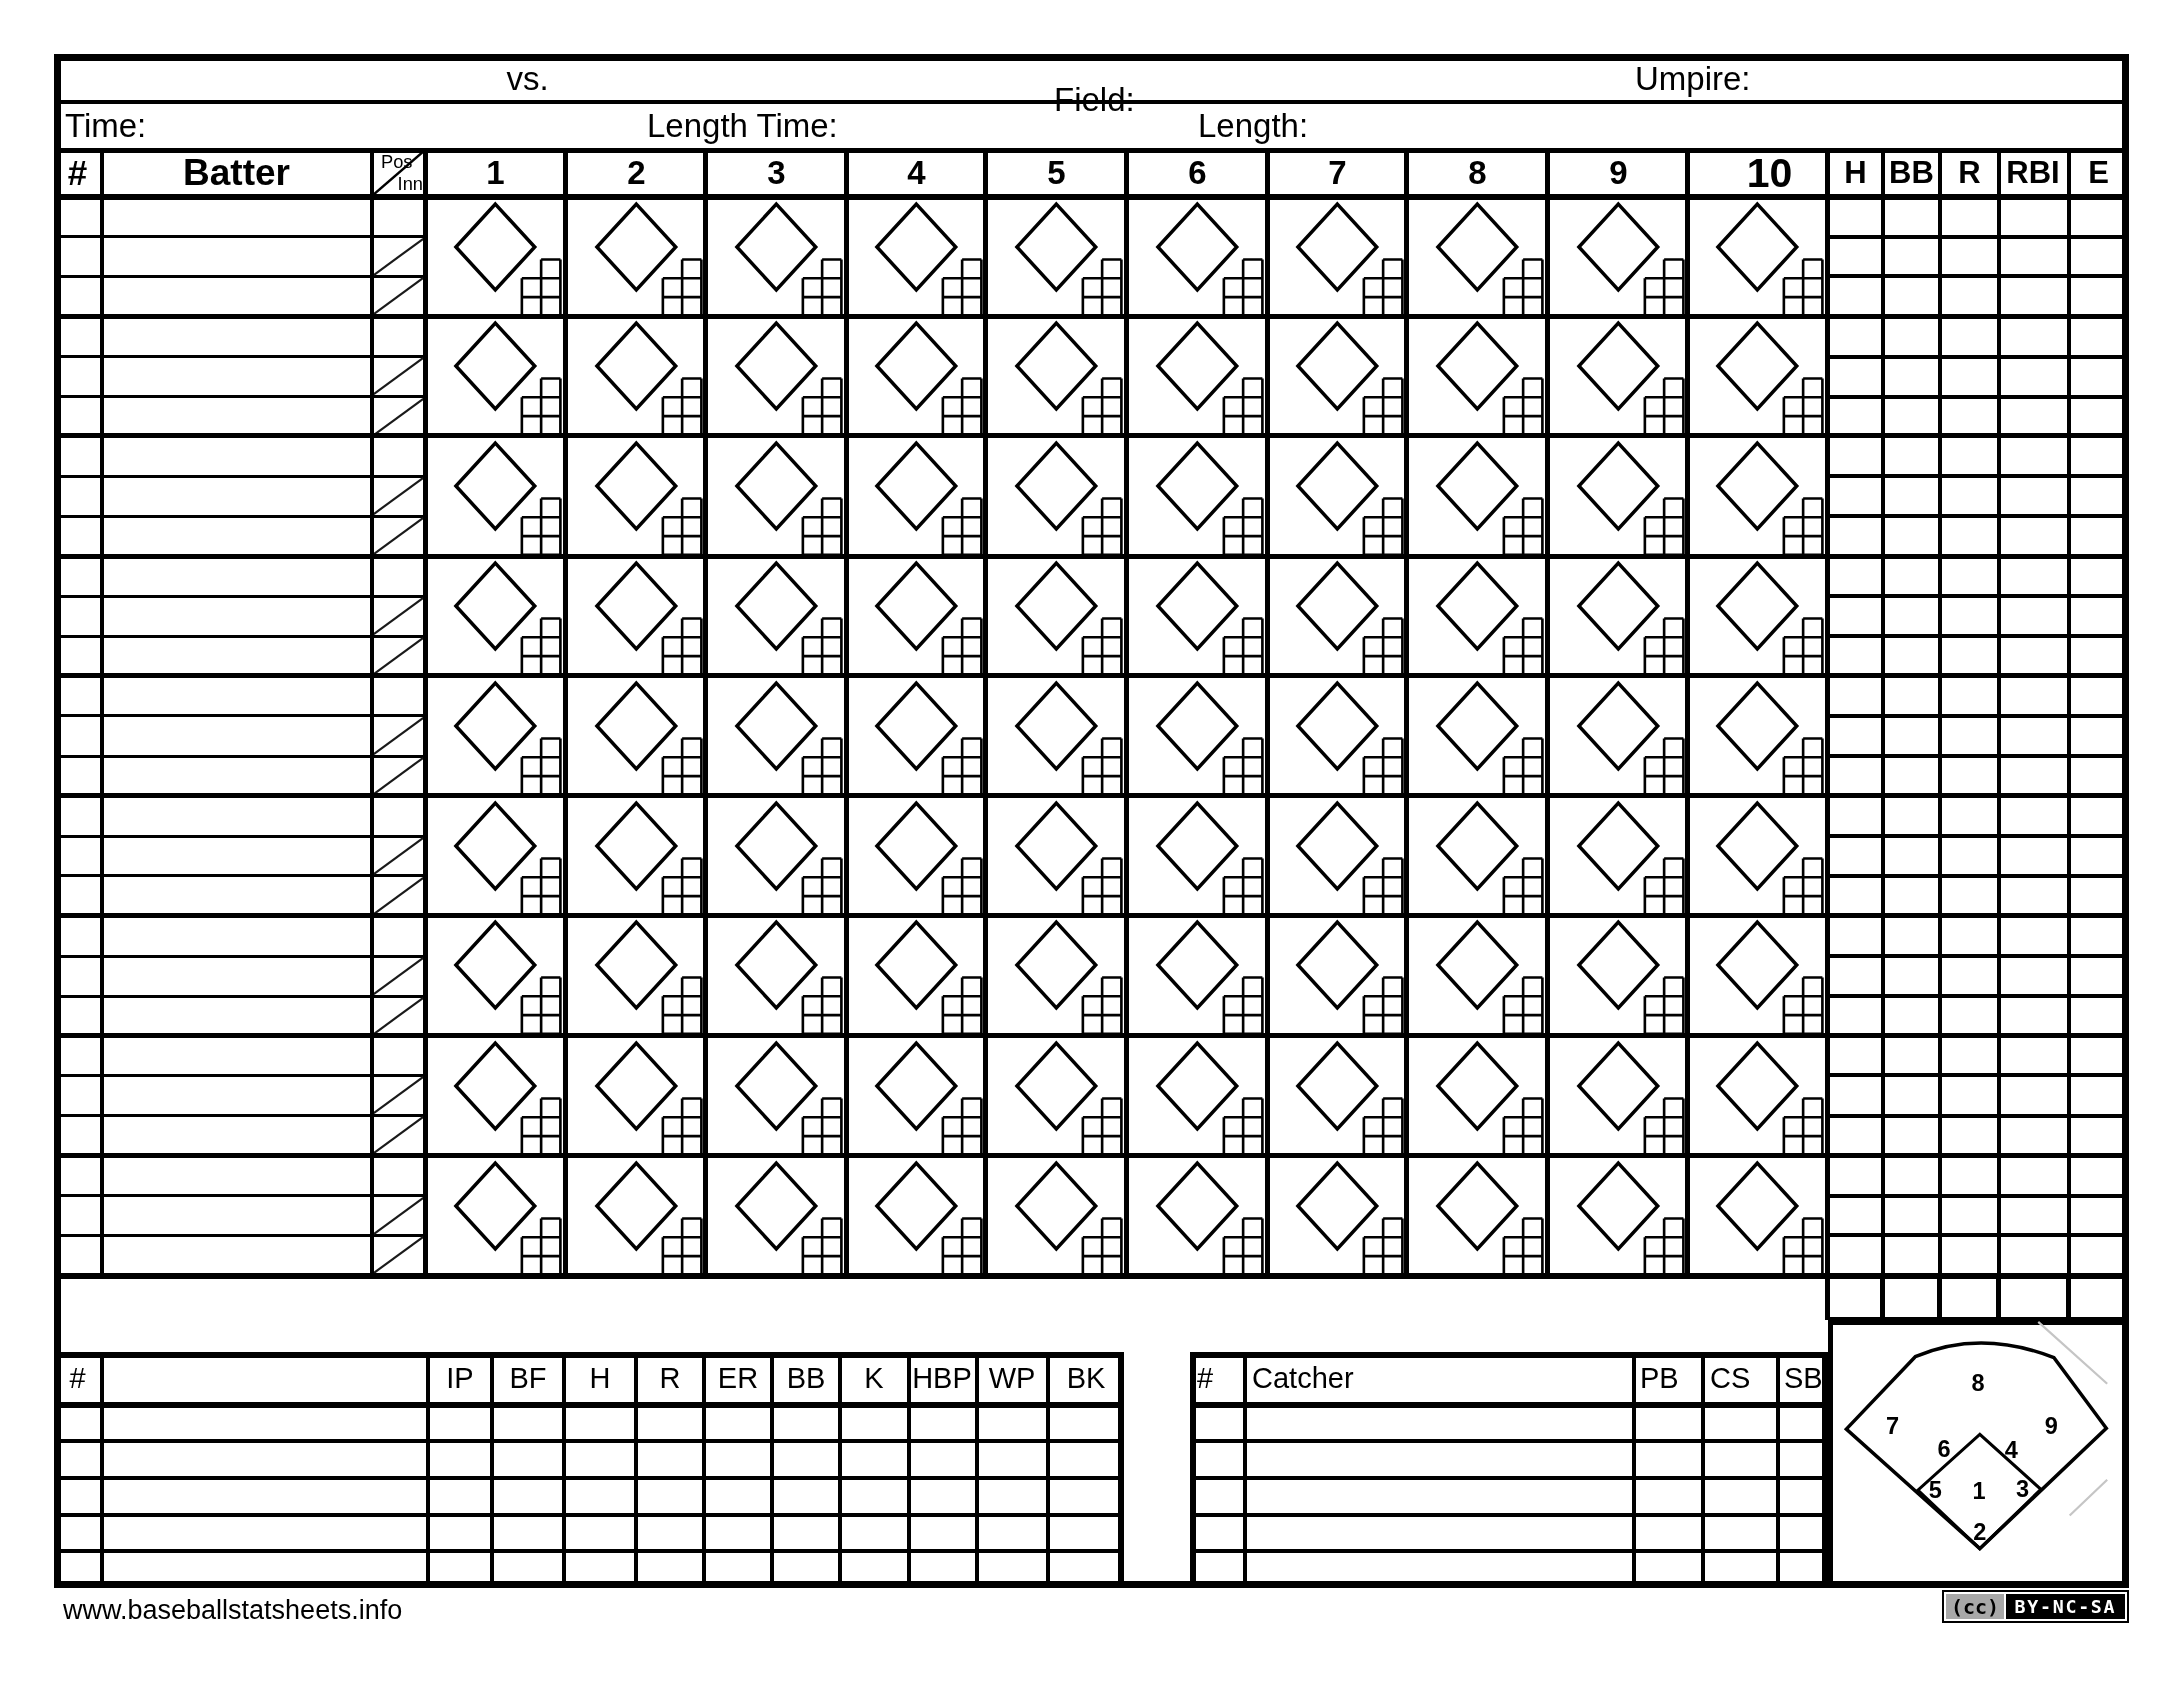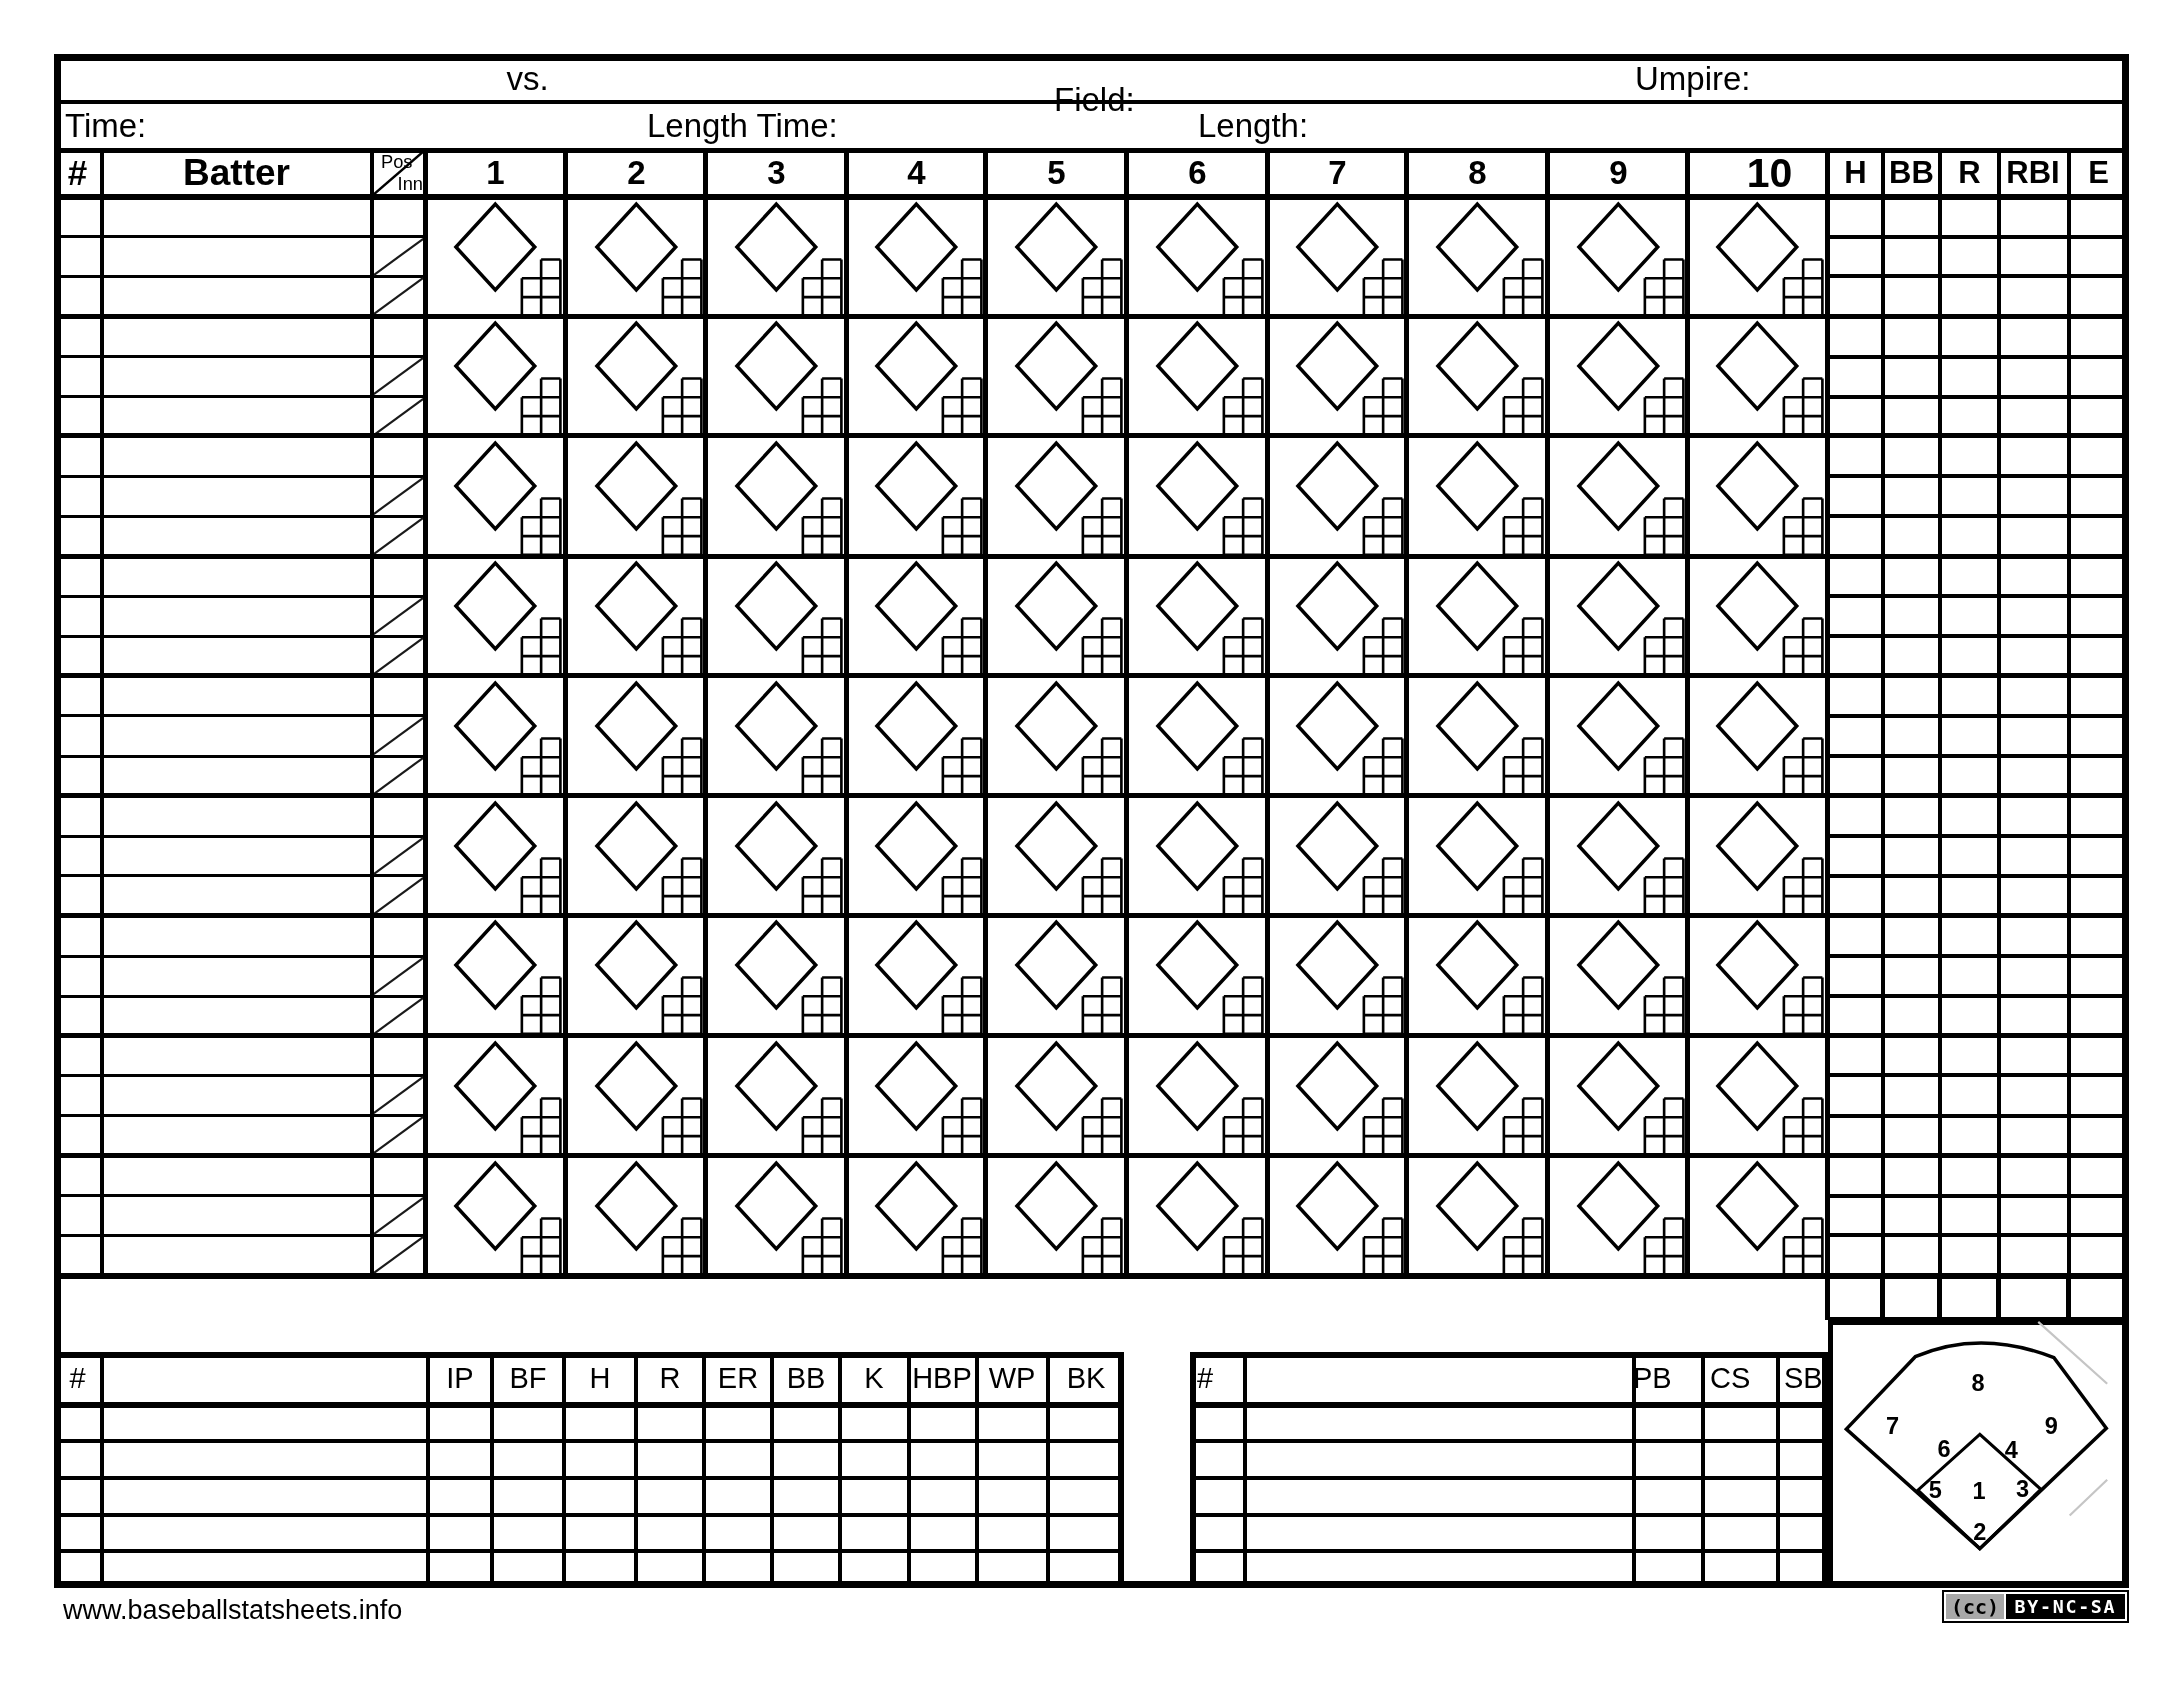--- a/index.html
+++ b/index.html
@@ -946,21 +946,22 @@
     <div class="line" style="left: 1190px; top: 1402px; width: 638px; height: 6.1px;"></div>
     <div class="line" style="left: 1190px; top: 1439px; width: 638px; height: 3.5px;"></div>
     <div class="line" style="left: 1190px; top: 1476px; width: 638px; height: 3.5px;"></div>
     <div class="line" style="left: 1190px; top: 1513px; width: 638px; height: 3.5px;"></div>
     <div class="line" style="left: 1190px; top: 1549px; width: 638px; height: 3.5px;"></div>
     <div class="line" style="left: 1243px; top: 1352px; width: 4.4px; height: 236px;"></div>
     <div class="line" style="left: 1632px; top: 1352px; width: 4.4px; height: 236px;"></div>
     <div class="line" style="left: 1701px; top: 1352px; width: 4.4px; height: 236px;"></div>
     <div class="line" style="left: 1776px; top: 1352px; width: 4.4px; height: 236px;"></div>
     <div class="lbl " style="left: 1190px; top: 1352px; width: 54px; height: 52px; font-size: 29px; padding-left: 7px;">#</div>
-    <div class="lbl " style="left: 1633px; top: 1352px; width: 70px; height: 52px; font-size: 29px; ">PB</div>
+    <div class="lbl " style="left: 1245px; top: 1352px; width: 389px; height: 52px; font-size: 29px; padding-left: 7px;">Catcher</div>
+    <div class="lbl " style="left: 1633px; top: 1352px; width: 70px; height: 52px; font-size: 29px; padding-left: 7px;">PB</div>
     <div class="lbl " style="left: 1703px; top: 1352px; width: 74px; height: 52px; font-size: 29px; padding-left: 7px;">CS</div>
     <div class="lbl " style="left: 1777px; top: 1352px; width: 51px; height: 52px; font-size: 29px; padding-left: 7px;">SB</div>
     <div class="hot" style="left: 1190px; top: 1404px; width: 54px; height: 37px;"></div>
     <div class="hot" style="left: 1245px; top: 1404px; width: 389px; height: 37px;"></div>
     <div class="hot" style="left: 1633px; top: 1404px; width: 70px; height: 37px;"></div>
     <div class="hot" style="left: 1703px; top: 1404px; width: 74px; height: 37px;"></div>
     <div class="hot" style="left: 1777px; top: 1404px; width: 51px; height: 37px;"></div>
     <div class="hot" style="left: 1190px; top: 1441px; width: 54px; height: 37px;"></div>
     <div class="hot" style="left: 1245px; top: 1441px; width: 389px; height: 37px;"></div>
     <div class="hot" style="left: 1633px; top: 1441px; width: 70px; height: 37px;"></div>

